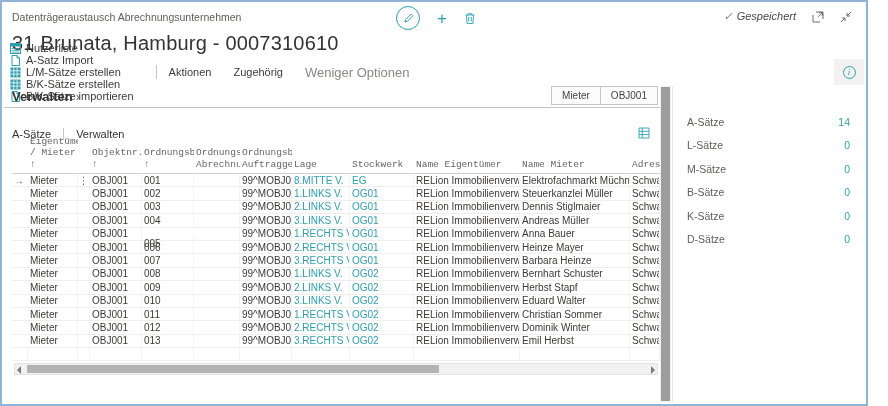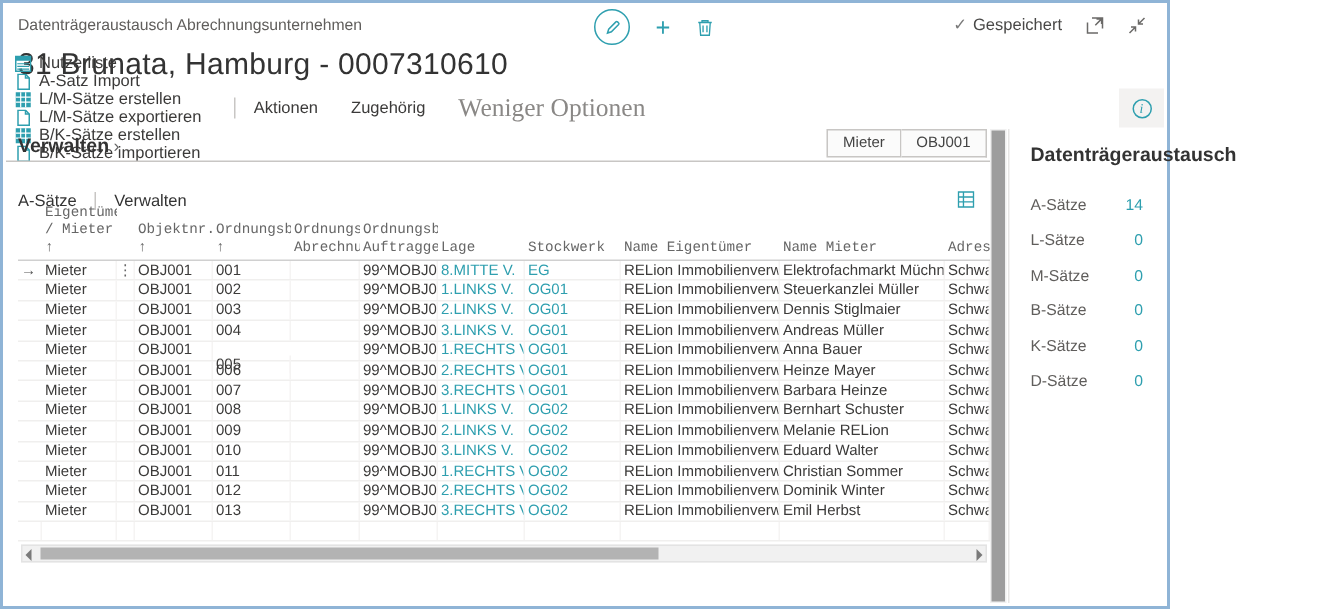--- a/index.html
+++ b/index.html
@@ -1,38 +1,38 @@
 <!DOCTYPE html>
 <html><head>
 <meta charset="utf-8">
 <style>
   * { box-sizing: border-box; margin: 0; padding: 0; }
   html,body { width:888px; height:406px; }
   body { font-family:"Liberation Sans", sans-serif; background:#fff; position:relative; overflow:hidden; }
-  .window { position:absolute; left:0; top:0; width:780px; height:406px; border:2px solid #8fb4d6; background:#fff; }
+  .window { position:absolute; left:0; top:0; width:868px; height:406px; border:2px solid #8fb4d6; background:#fff; }
 
   
   .topbar { position:absolute; left:0; top:0; right:0; height:28px; }
   .breadcrumb { position:absolute; left:10px; top:9px; font-size:10.5px; color:#605e5c; cursor:pointer; }
   .cmd-icons { position:absolute; left:394px; top:4px; display:flex; align-items:center; gap:17px; }
   .pencil-btn { width:24px; height:24px; border:1px solid #2e9faf; border-radius:50%; display:flex; align-items:center; justify-content:center; }
   .plus-btn { color:#2e9faf; font-size:17px; font-weight:300; line-height:1; }
   .status { position:absolute; right:14px; top:8px; display:flex; align-items:center; gap:16px; }
-  .saved { font-size:11px; color:#494847; }
+  .saved { font-size:11px; color:#494847;font-style:italic; }
   .saved .check { color:#7a7a7a; margin-right:4px; }
 
   
   .page-title { position:absolute; left:10px; top:30px; font-size:20px; font-weight:400; color:#333; letter-spacing:.2px; }
 
   
   .ribbon { position:absolute; left:0; top:57px; right:0; height:26px; display:flex; align-items:center; padding-left:8px; }
   .tb-item { display:flex; align-items:center; gap:5px; font-size:11px; color:#3b3a39; margin-right:22px; cursor:pointer; white-space:nowrap; }
   .tb-sep { width:1px; height:14px; background:#c8c6c4; margin:0 12px 0 0; }
   .tb-menu { font-size:11px; color:#3b3a39; margin-right:22px; cursor:pointer; }
-  .tb-less { font-size:17px; color:#8a8886; cursor:pointer;font-family:Liberation Serif, serif; }
+  .tb-less { font-size:13px; color:#8a8886; cursor:pointer; }
   .info-box { position:absolute; right:2px; top:0; width:30px; height:26px; background:#f3f2f1; display:flex; align-items:center; justify-content:center; }
   .info-circle { width:13px; height:13px; border:1px solid #2e9faf; border-radius:50%; color:#2e9faf; font-size:9px; display:flex; align-items:center; justify-content:center; font-style:italic; font-family:"Liberation Serif",serif; }
 
   
   .left-pane { position:absolute; left:2px; top:84px; width:656px; bottom:2px; overflow:hidden; }
   .section-row { position:relative; height:22px; border-bottom:1px solid #c8c6c4; }
   .section-title { position:absolute; left:8px; top:3px; font-size:13px; font-weight:700; color:#333; cursor:pointer; }
   .section-title .chev { font-weight:400; color:#666; font-size:12px; margin-left:3px; }
   .hdr-btns { position:absolute; right:2px; top:0; display:flex; }
   .hdr-btn { font-size:10px; color:#444; background:#fbfbfb; border:1px solid #c8c6c4; padding:2px 10px; height:19px; display:flex; align-items:center; cursor:pointer; }
@@ -139,29 +139,20 @@
           <span>A-Satz Import</span>
         </span>
         <span class="tb-item">
           <span>
             <svg width="11" height="11" viewBox="0 0 11 11">
               <rect x="0.5" y="0.5" width="10" height="10" fill="#2e9faf"></rect>
               <path d="M0.5 3.8 h10 M0.5 7.1 h10 M3.8 0.5 v10 M7.1 0.5 v10" stroke="#fff" stroke-width="0.8"></path>
             </svg>
           </span>
           <span>L/M-Sätze erstellen</span>
-        </span>
-        <span class="tb-item">
-          <span>
-            <svg width="11" height="11" viewBox="0 0 11 11">
-              <path d="M2 0.5 h5 l2.5 2.5 v7.5 h-7.5 Z" fill="none" stroke="#2e9faf"></path>
-              <path d="M7 0.5 v2.5 h2.5" fill="none" stroke="#2e9faf"></path>
-            </svg>
-          </span>
-          <span>L/M-Sätze exportieren</span>
         </span>
         <span class="tb-item">
           <span>
             <svg width="11" height="11" viewBox="0 0 11 11">
               <rect x="0.5" y="0.5" width="10" height="10" fill="#2e9faf"></rect>
               <path d="M0.5 3.8 h10 M0.5 7.1 h10 M3.8 0.5 v10 M7.1 0.5 v10" stroke="#fff" stroke-width="0.8"></path>
             </svg>
           </span>
           <span>B/K-Sätze erstellen</span>
         </span>
@@ -341,21 +332,21 @@
             <div class="td sel-cell" style="width: 16px;"></div>
             <div class="td" style="width: 50px;">Mieter</div>
             <div class="td menu-cell" style="width: 12px;"></div>
             <div class="td" style="width: 52px;">OBJ001</div>
             <div class="td" style="width: 52px;">009</div>
             <div class="td" style="width: 46px;"></div>
             <div class="td" style="width: 52px;">99^MOBJ001...</div>
             <div class="td link" style="width: 58px;">2.LINKS V.</div>
             <div class="td link" style="width: 64px;">OG02</div>
             <div class="td" style="width: 106px;">RELion Immobilienverwaltung ...</div>
-            <div class="td" style="width: 110px;">Melanie RELion</div>
+            <div class="td" style="width: 110px;">Herbst Stapf</div>
             <div class="td" style="width: 30px;">Schwan</div>
           </div>
           <div class="tr">
             <div class="td sel-cell" style="width: 16px;"></div>
             <div class="td" style="width: 50px;">Mieter</div>
             <div class="td menu-cell" style="width: 12px;"></div>
             <div class="td" style="width: 52px;">OBJ001</div>
             <div class="td" style="width: 52px;">010</div>
             <div class="td" style="width: 46px;"></div>
             <div class="td" style="width: 52px;">99^MOBJ001...</div>
@@ -428,21 +419,20 @@
         <span class="harrow right"></span>
       </div>
     </div>
   </div>
 
   <div class="vscroll">
     <div class="vthumb"></div>
   </div>
 
   <div class="factbox">
-    <div class="fb-title">Datenträgeraustausch</div>
     <div class="fb-items" id="fb-items">
         <div class="fb-row">
           <span class="fb-label">A-Sätze</span>
           <span class="fb-value">14</span>
         </div>
         <div class="fb-row">
           <span class="fb-label">L-Sätze</span>
           <span class="fb-value">0</span>
         </div>
         <div class="fb-row">

